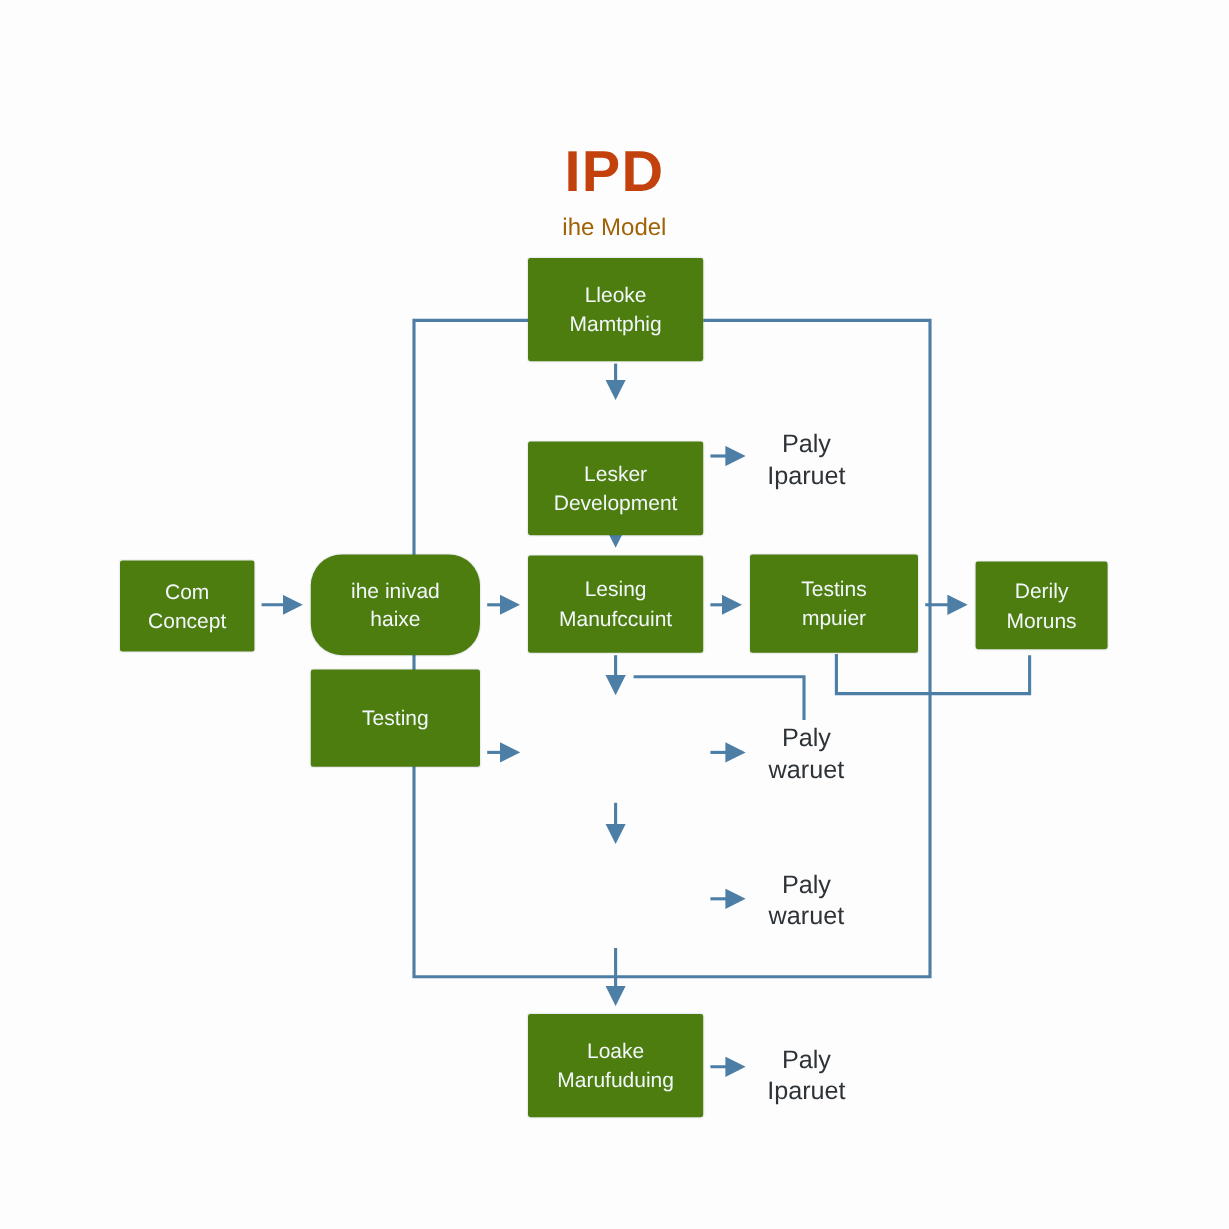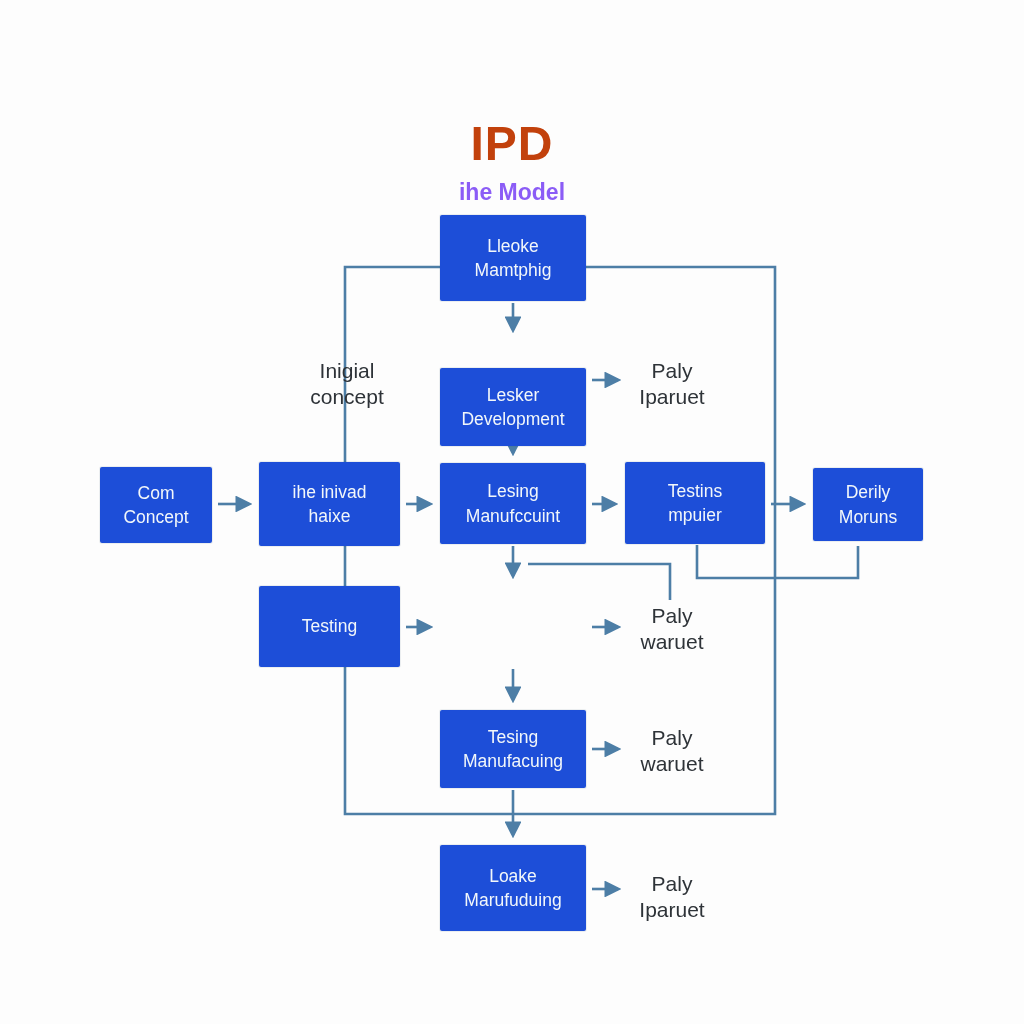--- a/index.html
+++ b/index.html
@@ -12,25 +12,25 @@
   }
   .stage { position:absolute; inset:0; width:1024px; height:1024px; }
   svg.wires { position:absolute; left:0; top:0; width:1024px; height:1024px; }
   .title {
     position:absolute; left:0; top:116px; width:100%;
     text-align:center; font-size:48px; font-weight:700;
     color:#c2410c; letter-spacing:1px;
   }
   .subtitle {
     position:absolute; left:0; top:179px; width:100%;
-    text-align:center; font-size:23px; font-weight:700; color:#8b5cf6;
+    text-align:center; font-size:20px; font-weight:400; color:#a16207;
   }
   .box {
     position:absolute;
-    background:#1d4ed8;
+    background:#4d7c0f;
     color:#f2f7fa;
     display:flex; flex-direction:column;
     align-items:center; justify-content:center;
     text-align:center;
     font-size:17.5px; line-height:1.4;
     border-radius:2px;
     box-shadow:0 0 0 1px rgba(20,60,90,0.08);
   }
   .label {
     position:absolute;
@@ -85,54 +85,46 @@
     <span>Mamtphig</span>
   </div>
   <div class="box" style="left:440px;top:340px;width:146px;height:78px;margin-top:28px;">
     <span>Lesker</span>
     <span>Development</span>
   </div>
   <div class="box" style="left:440px;top:463px;width:146px;height:81px;">
     <span>Lesing</span>
     <span>Manufccuint</span>
   </div>
-  <div class="box" style="left:440px;top:710px;width:146px;height:78px;">
-    <span>Tesing</span>
-    <span>Manufacuing</span>
-  </div>
   <div class="box" style="left:440px;top:845px;width:146px;height:86px;">
     <span>Loake</span>
     <span>Marufuduing</span>
   </div>
 
   <div class="box" style="left:100px;top:467px;width:112px;height:76px;">
     <span>Com</span>
     <span>Concept</span>
   </div>
-  <div class="box" style="left:259px;top:462px;width:141px;height:84px;">
+  <div class="box" style="left:259px;top:462px;width:141px;height:84px;border-radius:26px;">
     <span>ihe inivad</span>
     <span>haixe</span>
   </div>
-  <div class="box" style="left:259px;top:586px;width:141px;height:81px;">
+  <div class="box" style="left:259px;top:558px;width:141px;height:81px;">
     <span>Testing</span>
   </div>
 
   <div class="box" style="left:625px;top:462px;width:140px;height:82px;">
     <span>Testins</span>
     <span>mpuier</span>
   </div>
   <div class="box" style="left:813px;top:468px;width:110px;height:73px;">
     <span>Derily</span>
     <span>Moruns</span>
   </div>
 
-  <div class="label" style="left:267px;top:358px;width:160px;">
-    <span>Inigial</span>
-    <span>concept</span>
-  </div>
   <div class="label" style="left:592px;top:358px;width:160px;">
     <span>Paly</span>
     <span>Iparuet</span>
   </div>
   <div class="label" style="left:592px;top:603px;width:160px;">
     <span>Paly</span>
     <span>waruet</span>
   </div>
   <div class="label" style="left:592px;top:725px;width:160px;">
     <span>Paly</span>

